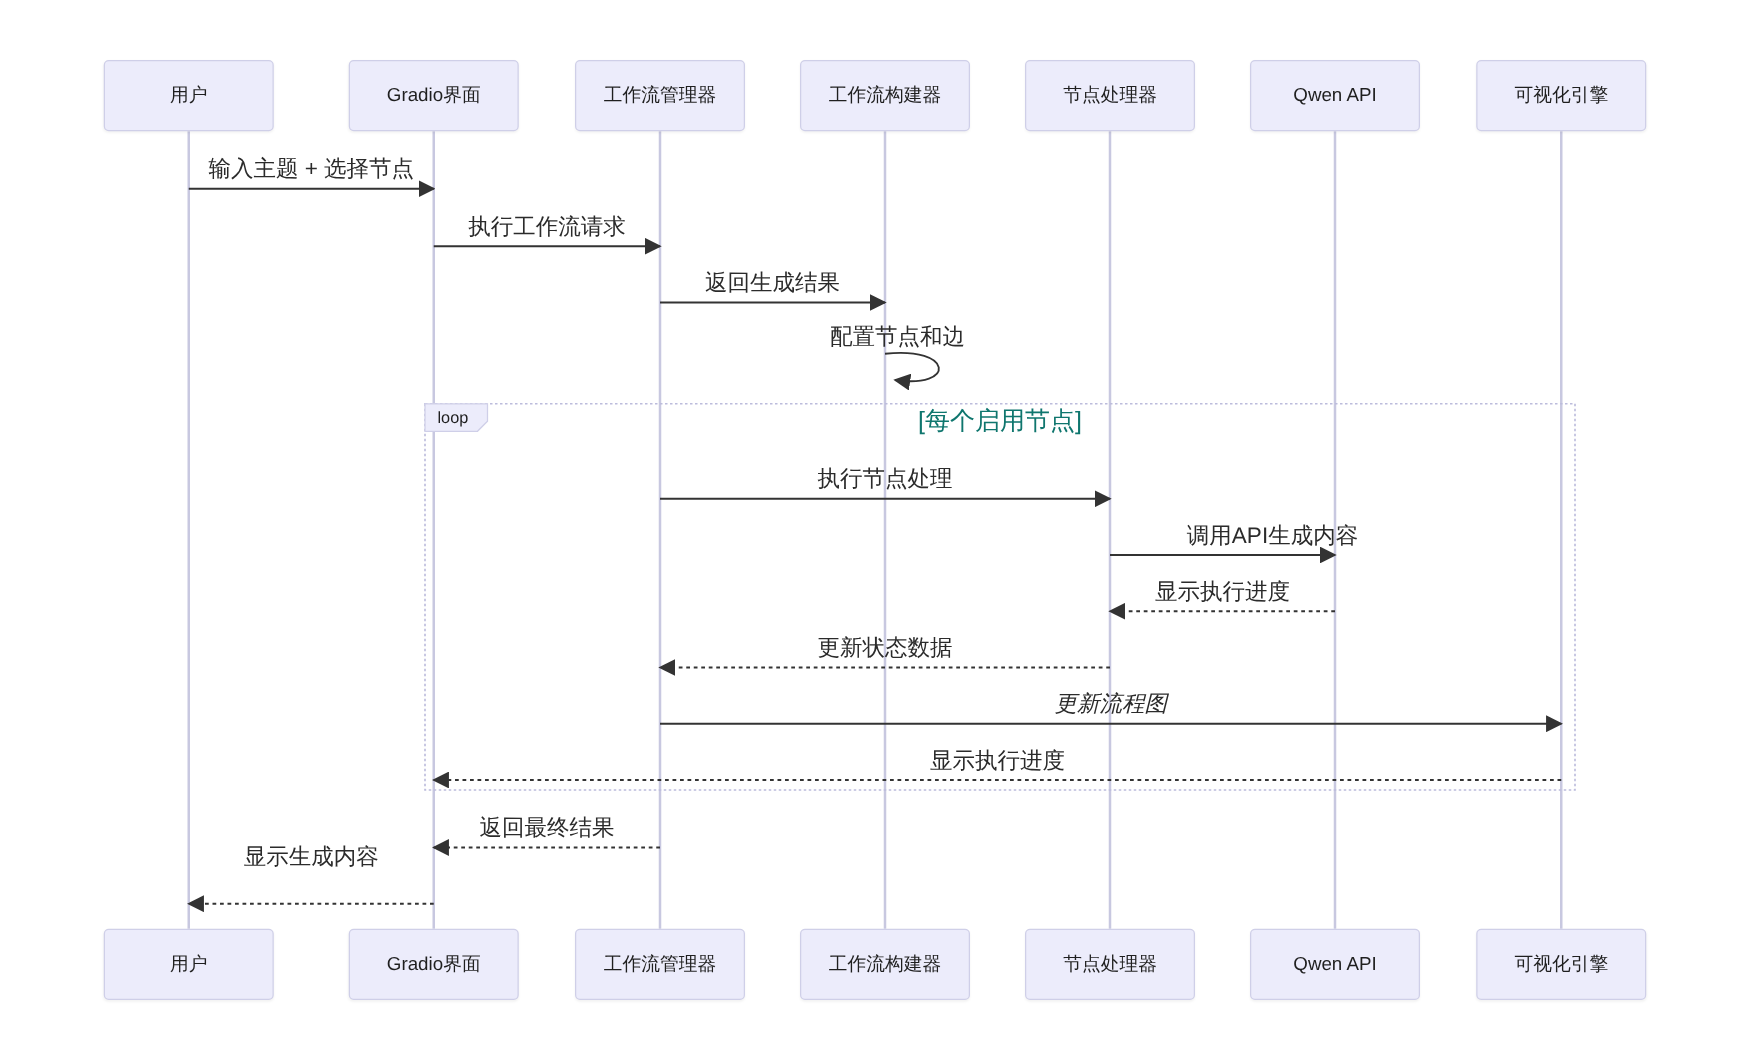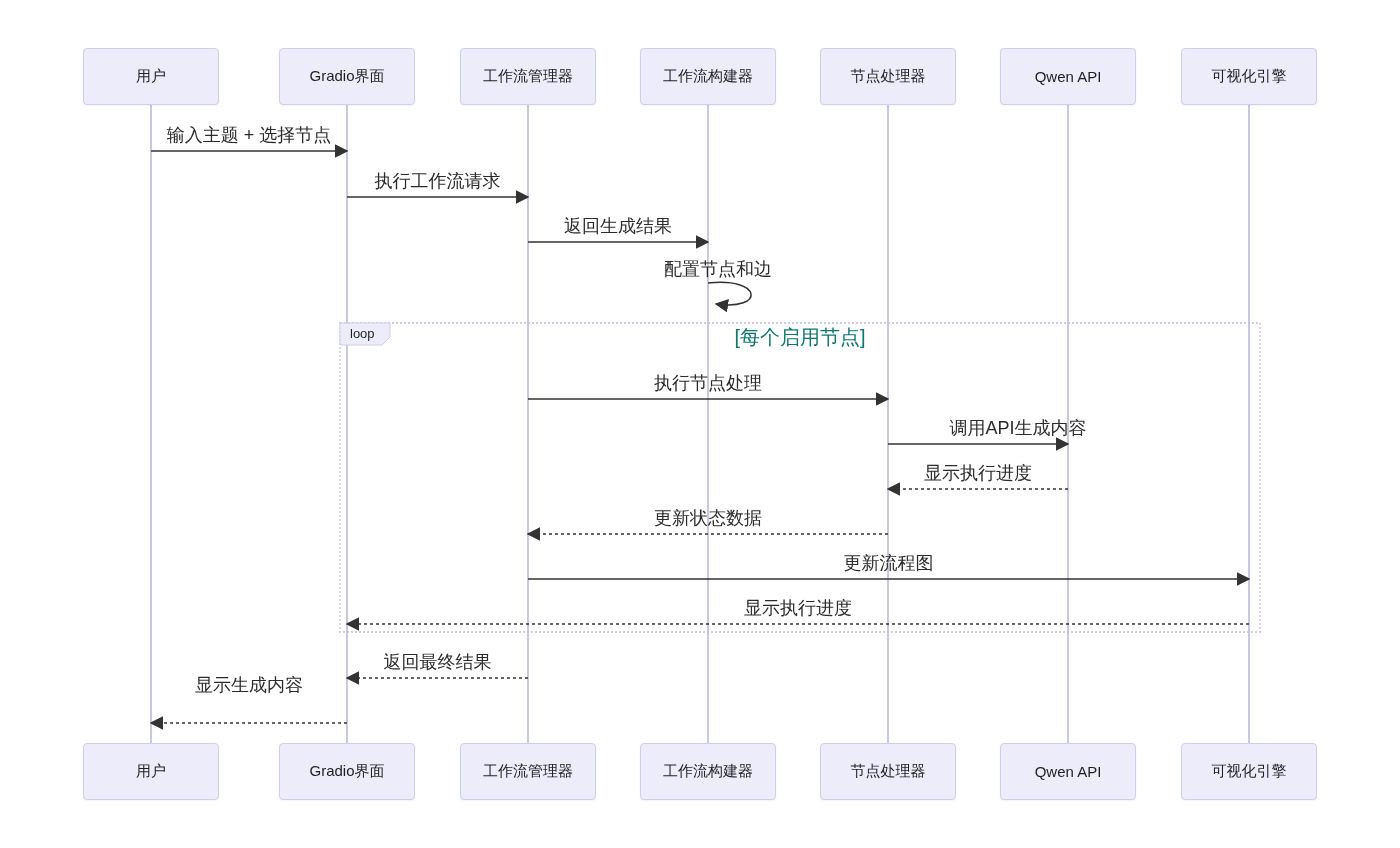--- a/index.html
+++ b/index.html
@@ -130,19 +130,19 @@
       <span>可视化引擎</span>
     </div>
     <div class="msg-label" style="left: 249px; top: 125px;">输入主题 + 选择节点</div>
     <div class="msg-label" style="left: 437.5px; top: 171px;">执行工作流请求</div>
     <div class="msg-label" style="left: 618px; top: 216px;">返回生成结果</div>
     <div class="msg-label" style="left: 718px; top: 259px;">配置节点和边</div>
     <div class="msg-label" style="left: 708px; top: 373px;">执行节点处理</div>
     <div class="msg-label" style="left: 978px; top: 418px; margin-left: 40px;">调用API生成内容</div>
     <div class="msg-label" style="left: 978px; top: 463px;">显示执行进度</div>
     <div class="msg-label" style="left: 708px; top: 508px;">更新状态数据</div>
-    <div class="msg-label" style="left: 888.5px; top: 553px;">更新流程图</div>
+    <div class="msg-label" style="left: 888.5px; top: 553px; font-style: italic;">更新流程图</div>
     <div class="msg-label" style="left: 798px; top: 598px;">显示执行进度</div>
     <div class="msg-label" style="left: 437.5px; top: 652px;">返回最终结果</div>
     <div class="msg-label" style="left: 249px; top: 675px;">显示生成内容</div>
     <div class="loop-tag-text" style="left: 350px; top: 325px;">loop</div>
     <div class="loop-cond" style="left: 800px; top: 327px;">[每个启用节点]</div>
   </div>
 
 </body></html>

